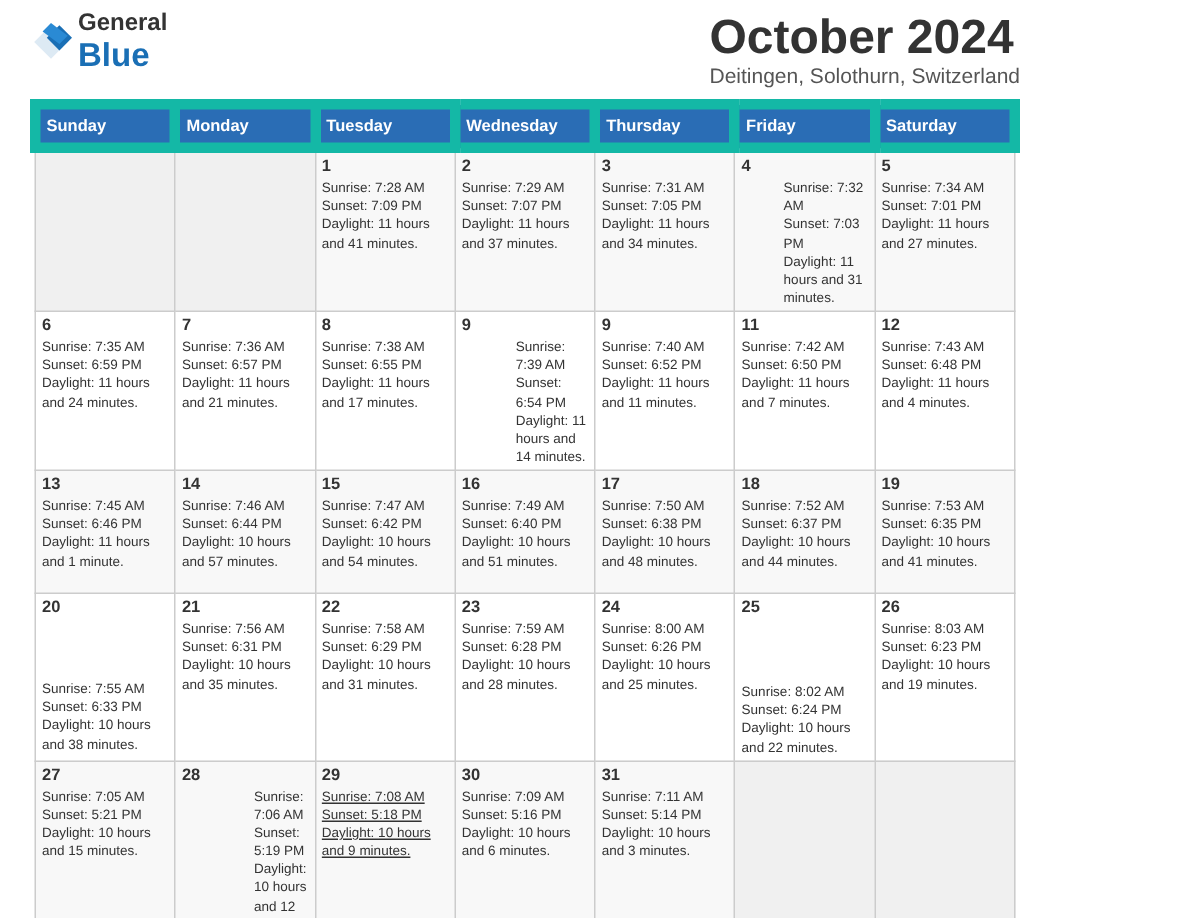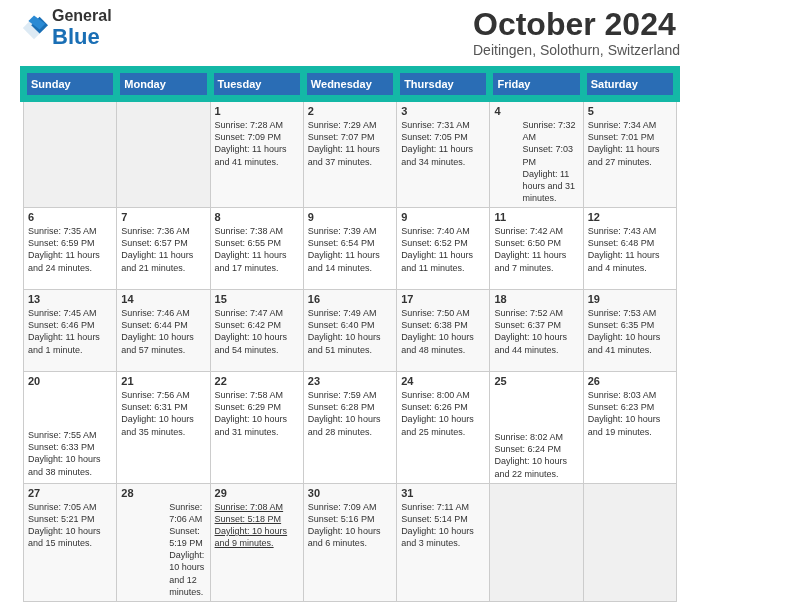--- a/index.html
+++ b/index.html
@@ -185,21 +185,21 @@
 Daylight: 11 hours and 21 minutes.</div>
           </td>
           <td>
             <span class="day-number">8</span>
             <div class="day-info" style="white-space: pre-line;">Sunrise: 7:38 AM
 Sunset: 6:55 PM
 Daylight: 11 hours and 17 minutes.</div>
           </td>
           <td>
             <span class="day-number">9</span>
-            <div class="day-info" style="white-space: pre-line;">Sunrise: 7:39 AM
+            <div class="day-info" style="white-space: pre-line; margin-left: 36px;">Sunrise: 7:39 AM
 Sunset: 6:54 PM
 Daylight: 11 hours and 14 minutes.</div>
           </td>
           <td>
             <span class="day-number">9</span>
             <div class="day-info" style="white-space: pre-line;">Sunrise: 7:40 AM
 Sunset: 6:52 PM
 Daylight: 11 hours and 11 minutes.</div>
           </td>
           <td>

